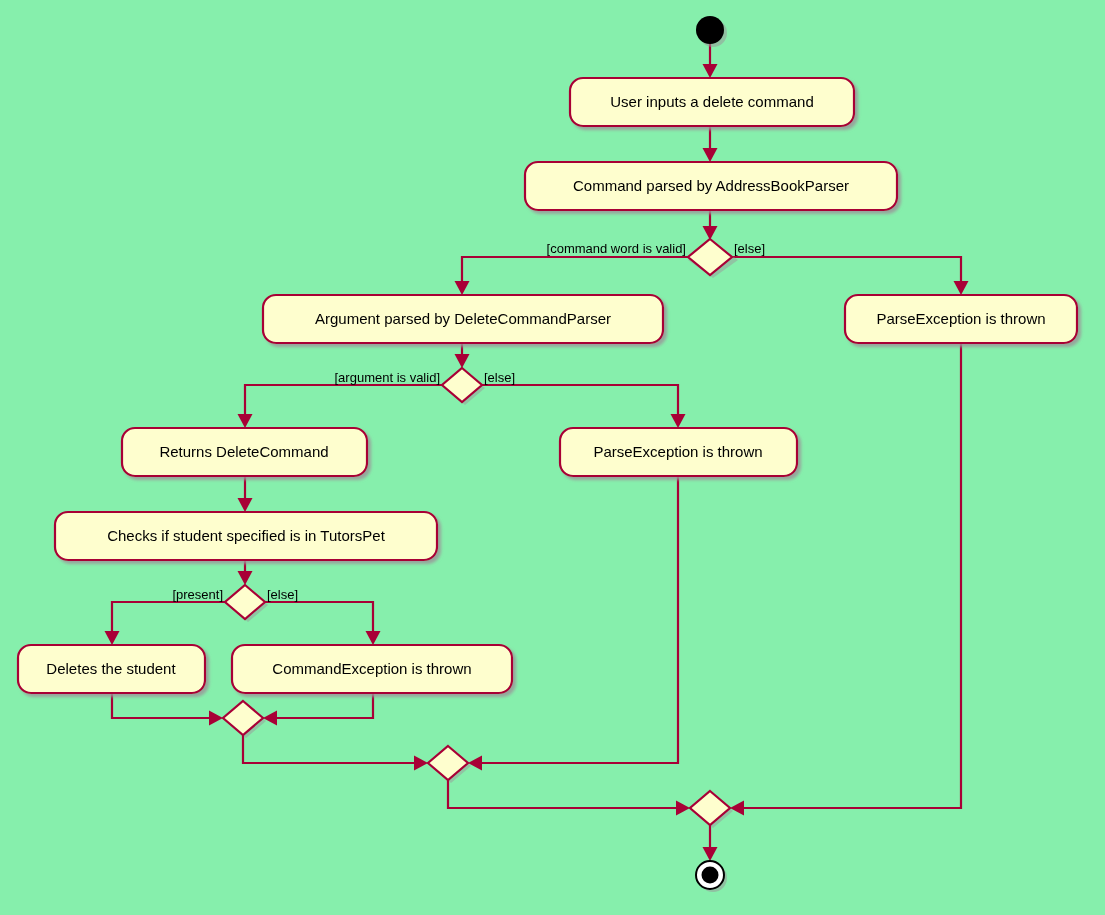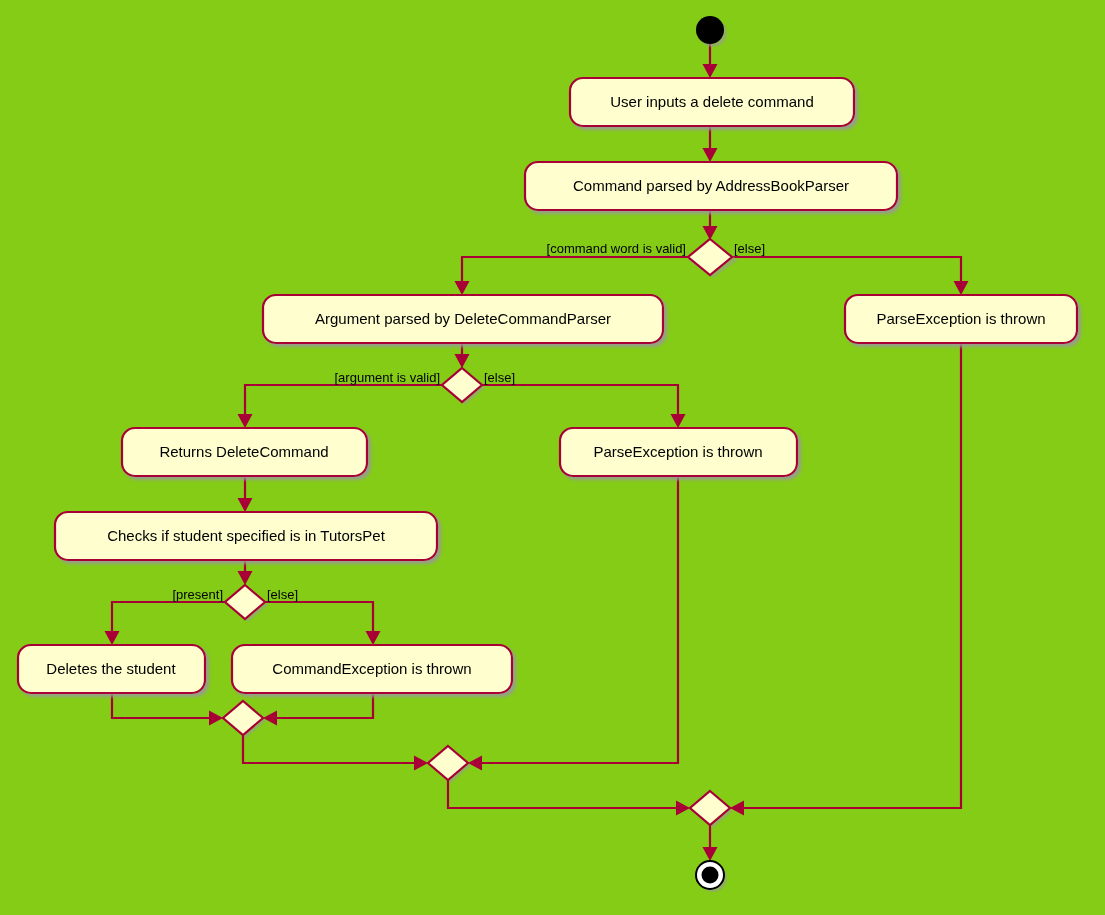--- a/index.html
+++ b/index.html
@@ -8,21 +8,21 @@
     padding: 0;
     background: #FFFFFF;
   }
   body {
     font-family: "Liberation Sans", "DejaVu Sans", sans-serif;
   }
   #diagram-root {
     position: relative;
     width: 1105px;
     height: 915px;
-    background: #84cc16;
+    background: #86efac;
     overflow: hidden;
   }
   #diagram-svg {
     position: absolute;
     top: 0;
     left: 0;
     width: 1105px;
     height: 915px;
   }
   .node-label {

